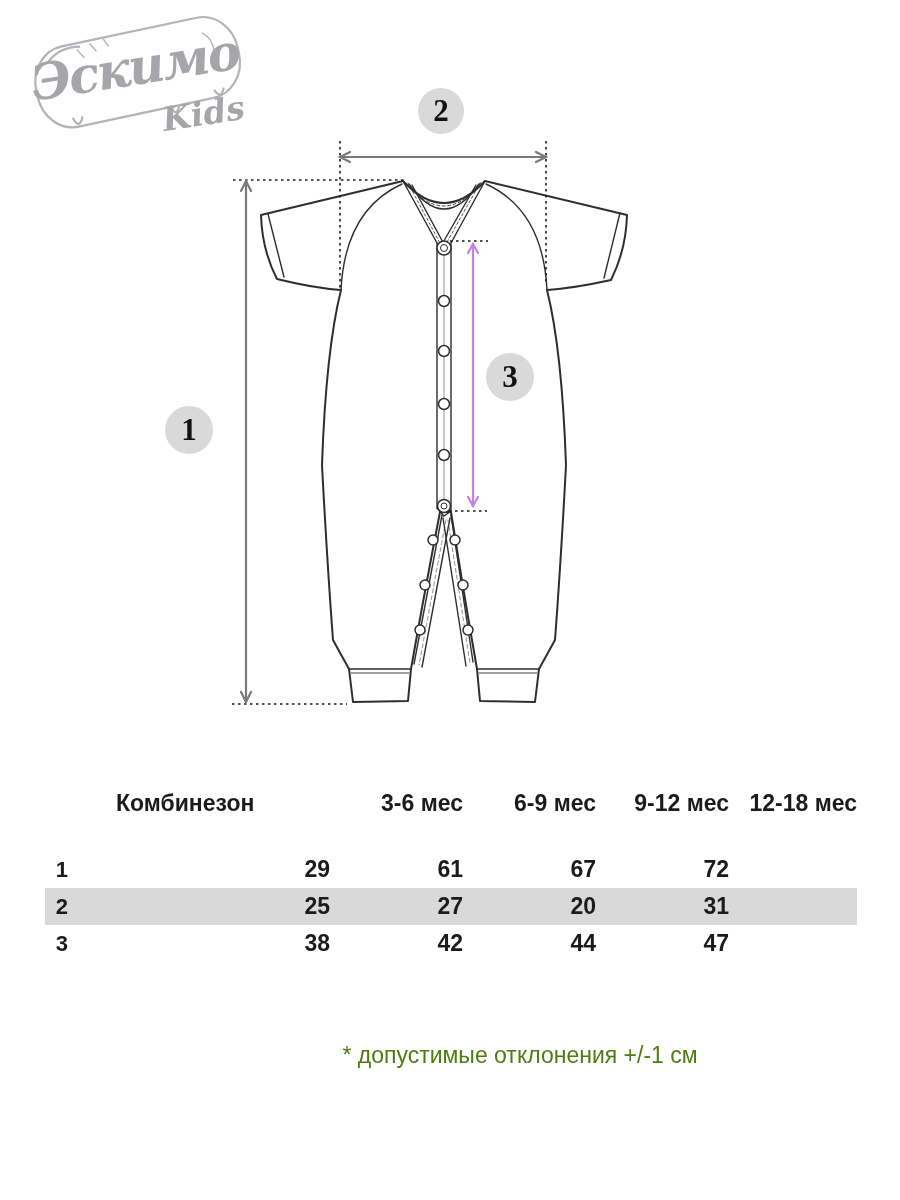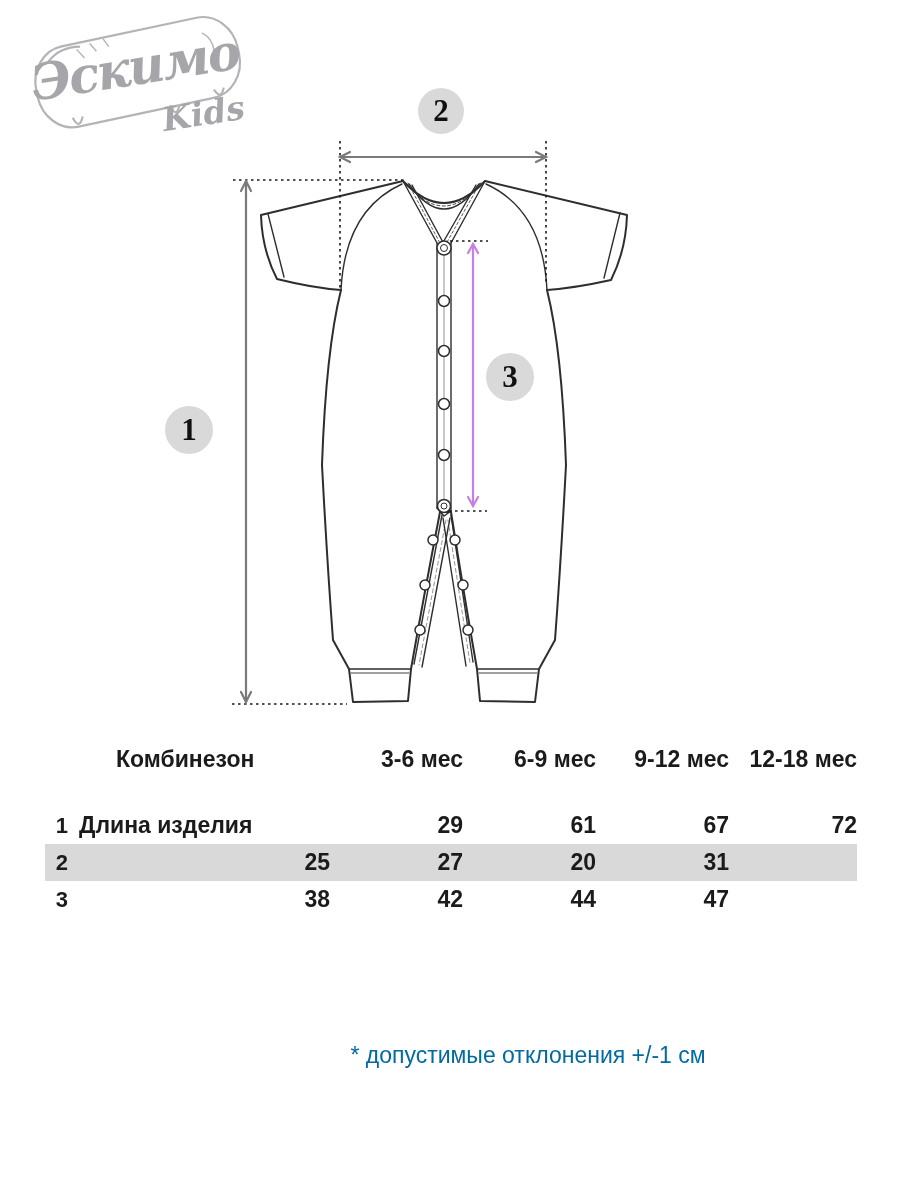--- a/index.html
+++ b/index.html
@@ -19,31 +19,31 @@
   
   .diagram{position:absolute;left:0;top:0;width:900px;height:760px;}
   .marker{position:absolute;width:48px;height:48px;border-radius:50%;background:#d9d9d9;
       display:flex;align-items:center;justify-content:center;
       font-family:"Liberation Serif",serif;font-weight:600;font-size:31px;color:#111;}
   .m1{left:165px;top:406px;}
   .m2{left:418px;top:88px;width:46px;height:46px;}
   .m3{left:486px;top:353px;}
 
   
-  .size-table{position:absolute;left:45px;top:738px;width:812px;}
+  .size-table{position:absolute;left:45px;top:782px;width:812px;}
   .trow{display:grid;grid-template-columns:30px 255px 133px 133px 133px 128px;
         height:37px;align-items:center;}
   .thead{height:42px;margin-bottom:27px;}
   .shaded{background:#d9d9d9;}
   .cell-num{text-align:right;padding-right:7px;font-weight:bold;font-size:22px;}
   .cell-label{font-weight:bold;font-size:23px;padding-left:4px;white-space:nowrap;}
   .cell-label.ind{padding-left:41px;}
   .cell-val{text-align:right;font-weight:bold;font-size:23px;}
-  .footnote{position:absolute;left:198px;top:1042px;width:660px;text-align:center;
-        font-size:23px;color:#0369a1;}
+  .footnote{position:absolute;left:190px;top:1042px;width:660px;text-align:center;
+        font-size:23px;color:#4d7c0f;}
 </style>
 </head>
 <body>
 
 <div class="page">
 
   <div class="logo">
     <svg width="260" height="150" viewBox="0 0 260 150">
       <g transform="rotate(-12 130 72)" stroke="#b4b4b8" fill="none" stroke-width="2.2">
         <rect x="22" y="24" width="206" height="82" rx="34" ry="38"></rect>
@@ -190,21 +190,20 @@
       <div class="cell-label ind">Комбинезон</div>
       <div class="cell-val">3-6 мес</div>
       <div class="cell-val">6-9 мес</div>
       <div class="cell-val">9-12 мес</div>
       <div class="cell-val">12-18 мес</div>
     </div>
 
 
     <div class="trow">
       <div class="cell-num">1</div>
-      <div class="cell-label">Длина изделия</div>
       <div class="cell-val">29</div>
       <div class="cell-val">61</div>
       <div class="cell-val">67</div>
       <div class="cell-val">72</div>
     </div>
 
     <div class="trow shaded">
       <div class="cell-num">2</div>
       <div class="cell-val">25</div>
       <div class="cell-val">27</div>

